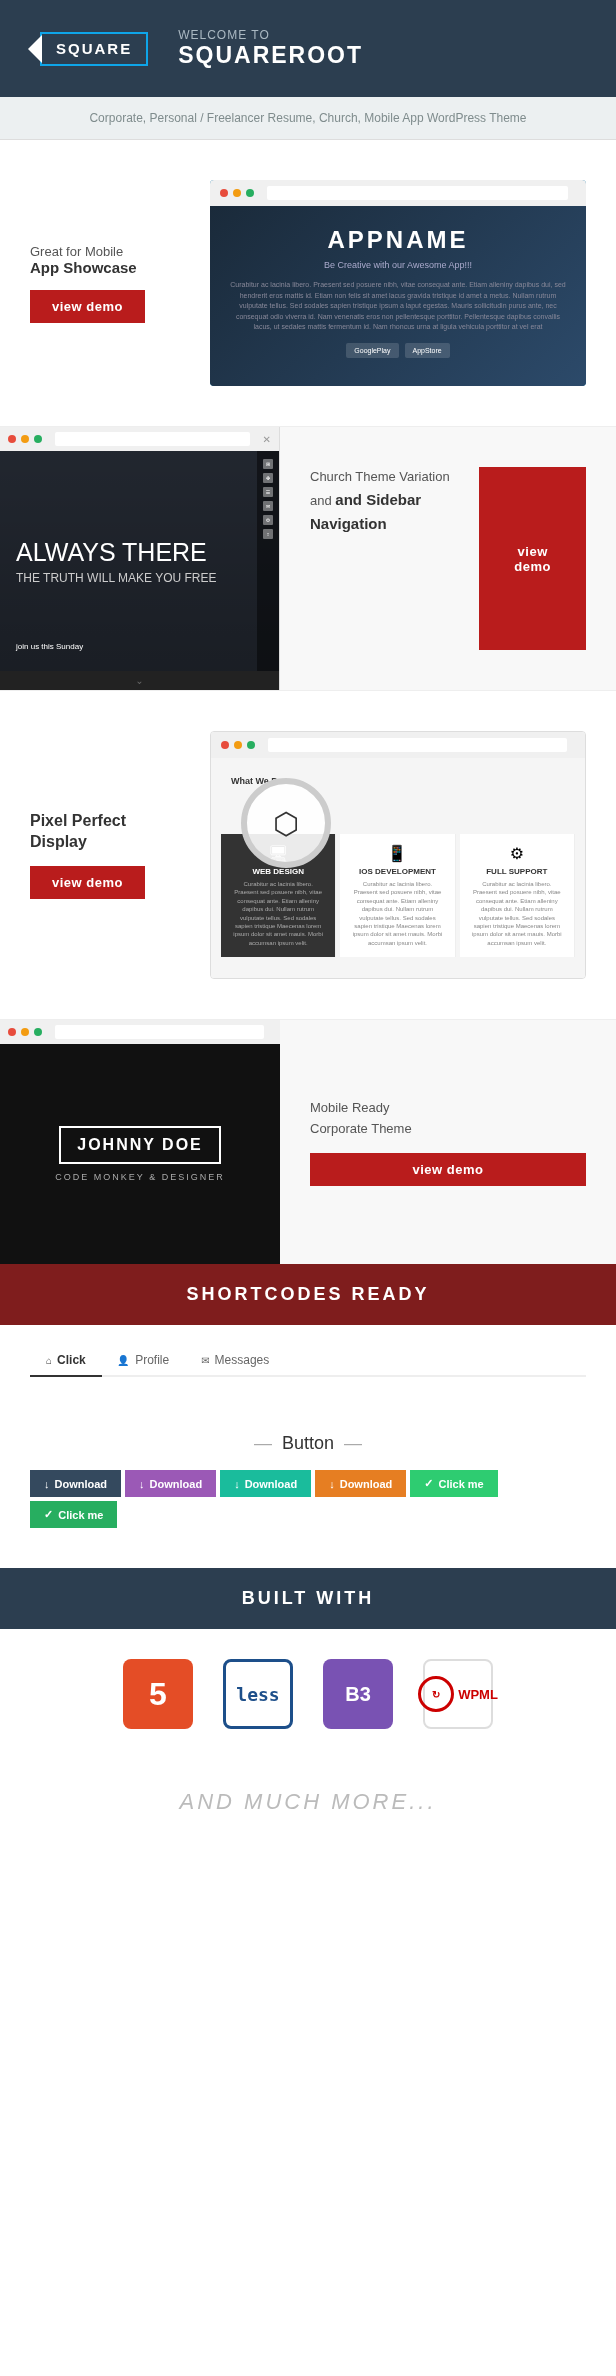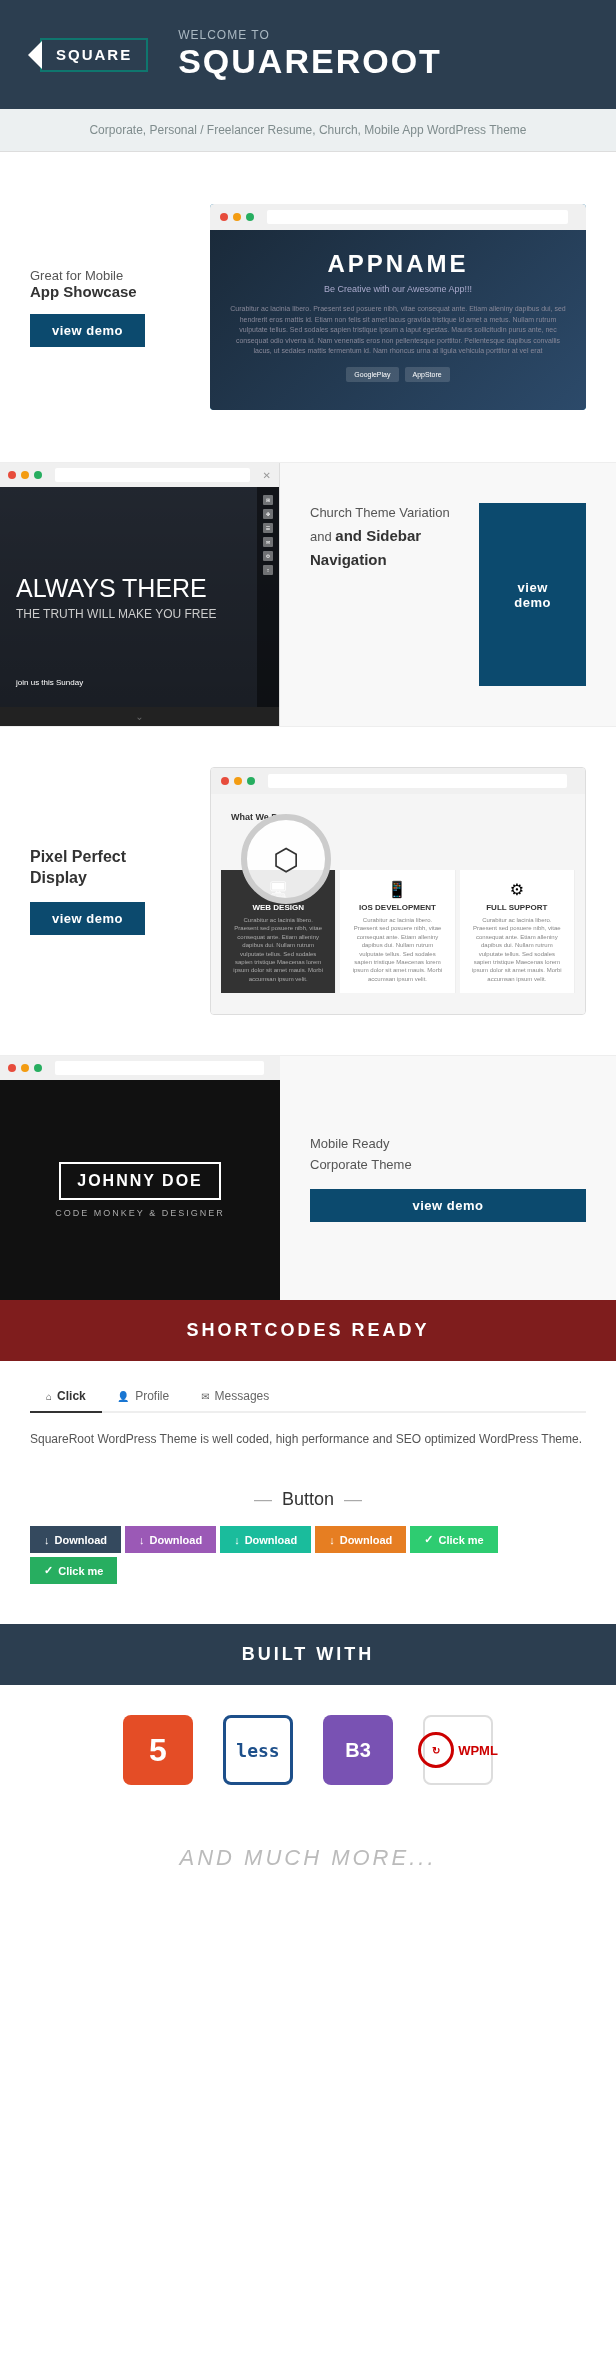--- a/index.html
+++ b/index.html
@@ -12,21 +12,21 @@
       display: flex;
       align-items: center;
       gap: 30px;
     }
     .logo-box {
       display: flex;
       align-items: center;
     }
     .logo-square {
       background: transparent;
-      border: 2px solid #0f766e;
+      border: 2px solid #0ea5e9;
       padding: 6px 14px;
       position: relative;
     }
     .logo-square::before {
       content: '';
       position: absolute;
       left: -14px;
       top: 50%;
       transform: translateY(-50%);
       border-top: 14px solid transparent;
@@ -44,46 +44,46 @@
       flex-direction: column;
     }
     .header-welcome {
       color: #aab8c2;
       font-size: 12px;
       letter-spacing: 1px;
       text-transform: uppercase;
     }
     .header-brand {
       color: #fff;
-      font-size: 34px;
+      font-size: 23px;
       font-weight: 900;
       letter-spacing: 2px;
     }
     .header-tagline {
       text-align: center;
       color: #7f8c8d;
       font-size: 12px;
       padding: 14px 20px;
       background: #ecf0f1;
       border-bottom: 1px solid #ddd;
     }
 
     
     .app-section {
       background: #fff;
-      padding: 52px 30px;
+      padding: 40px 30px;
       display: flex;
       align-items: center;
       gap: 20px;
     }
     .app-text { flex: 0 0 160px; }
     .app-text p { color: #555; font-size: 13px; }
     .app-text strong { color: #333; font-size: 15px; display: block; margin-bottom: 14px; }
     .btn-red {
-      background: #0c4a6e;
+      background: #b91c1c;
       color: #fff;
       border: none;
       padding: 9px 22px;
       font-size: 13px;
       font-weight: bold;
       cursor: pointer;
       text-transform: lowercase;
       letter-spacing: 0.5px;
     }
     .app-browser-mock {
@@ -571,23 +571,20 @@
       <span>Click</span>
     </div>
     <div class="tab-item">
       <span class="tab-icon">👤</span>
       <span>Profile</span>
     </div>
     <div class="tab-item">
       <span class="tab-icon">✉</span>
       <span>Messages</span>
     </div>
-  </div>
-  <div class="tab-content">
-    <p>SquareRoot WordPress Theme is well coded, high performance and SEO optimized WordPress Theme.</p>
   </div>
 </div>
 
 <div class="button-section">
   <div class="button-section-title">Button</div>
   <div class="buttons-row">
     <button class="btn-download btn-dark">
       <span class="btn-download-icon"></span>
       <span>Download</span>
     </button>

